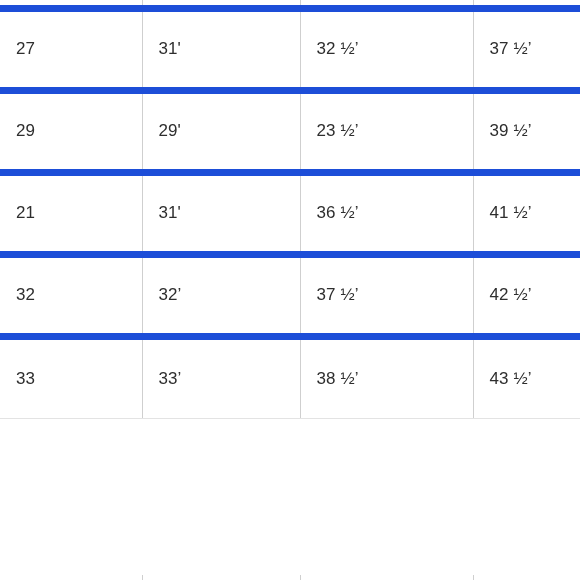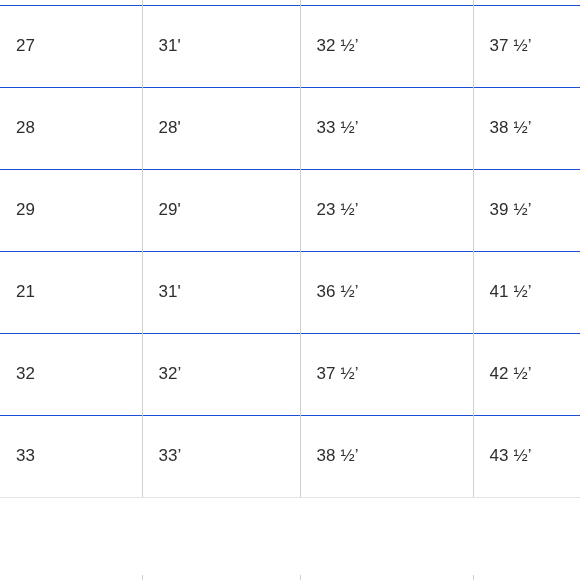--- a/index.html
+++ b/index.html
@@ -32,21 +32,21 @@
   }
 
   .data-table col.c1 { width: 142px; }
   .data-table col.c2 { width: 158px; }
   .data-table col.c3 { width: 173px; }
   .data-table col.c4 { width: 107px; }
 
   .data-table td {
     height: 82px;
     box-sizing: border-box;
-    border-top: 1px solid #1d4ed8;
+    border-top: 7px solid #1d4ed8;
     border-right: 1px solid #cfcfcf;
     padding: 0 0 0 16px;
     vertical-align: middle;
     font-size: 17px;
     line-height: 1.2;
     color: #2e2e2e;
     letter-spacing: 0.1px;
     white-space: nowrap;
   }
   .data-table td.col-first {
@@ -104,26 +104,20 @@
     </colgroup>
     <tbody>
 
       <tr>
         <td class="col-first"><span class="cell-text">27</span></td>
         <td><span class="cell-text">31'</span></td>
         <td><span class="cell-text">32 ½’</span></td>
         <td class="col-last"><span class="cell-text">37 ½’</span></td>
       </tr>
 
-      <tr>
-        <td class="col-first"><span class="cell-text">28</span></td>
-        <td><span class="cell-text">28'</span></td>
-        <td><span class="cell-text">33 ½’</span></td>
-        <td class="col-last"><span class="cell-text">38 ½’</span></td>
-      </tr>
 
       <tr>
         <td class="col-first"><span class="cell-text">29</span></td>
         <td><span class="cell-text">29'</span></td>
         <td><span class="cell-text">23 ½’</span></td>
         <td class="col-last"><span class="cell-text">39 ½’</span></td>
       </tr>
 
 
       <tr>

